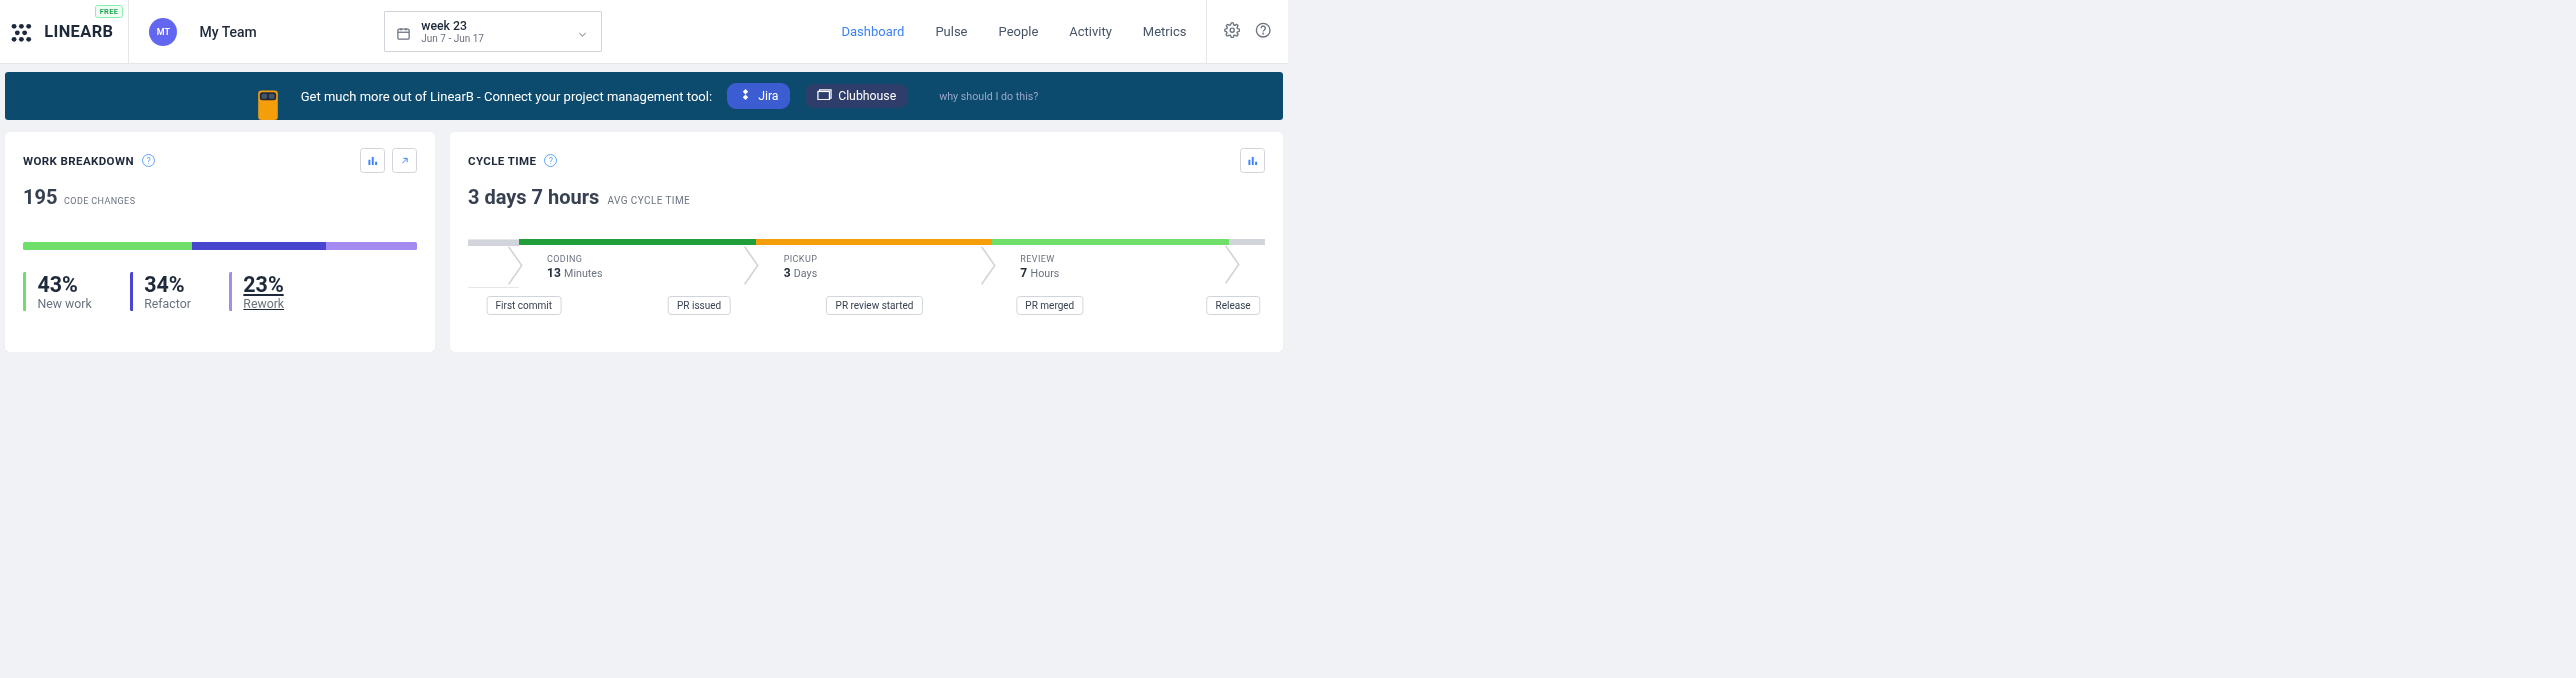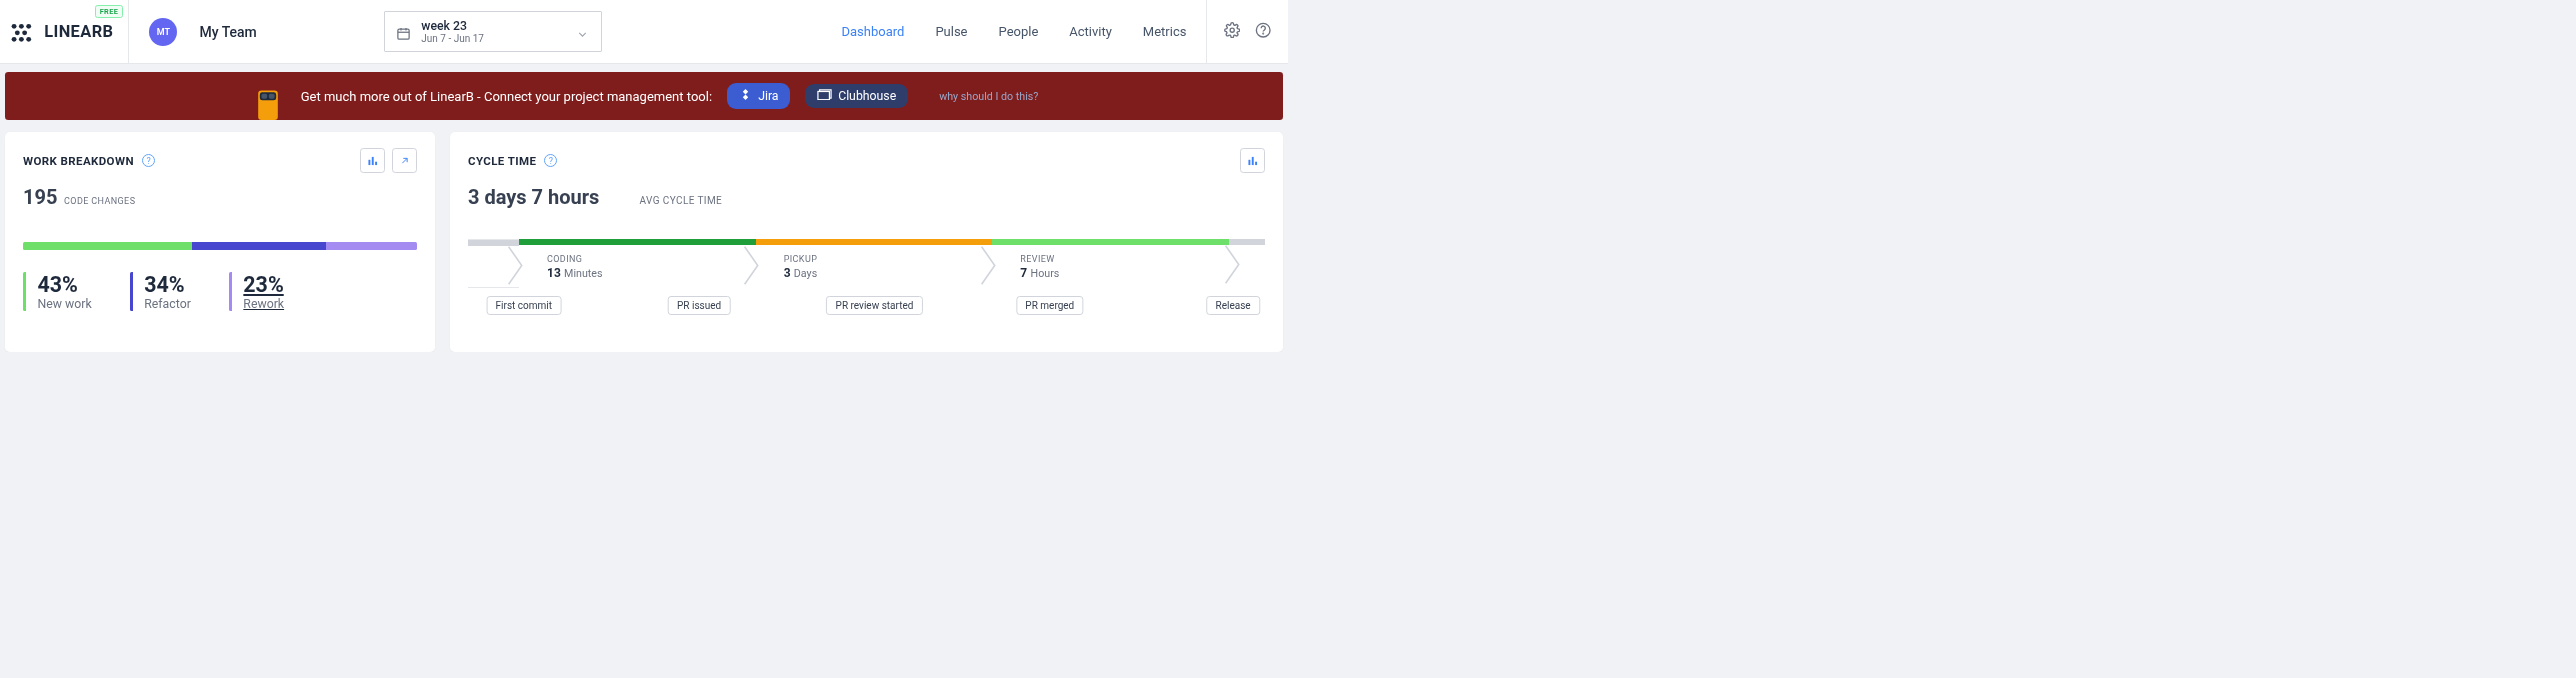--- a/index.html
+++ b/index.html
@@ -116,21 +116,21 @@
   display: flex;
   align-items: center;
   gap: 15px;
   padding: 0 16.4px;
 }
 .header-actions .icon-btn {
   color: #6b7280;
   cursor: pointer;
 }
 .banner {
-  background: #7f1d1d;
+  background: #0c4a6e;
   margin: 8.2px 5px 0 5px;
   border-radius: 3.3px;
   height: 48px;
   display: flex;
   align-items: center;
   justify-content: center;
   gap: 15px;
   color: #fff;
   position: relative;
 }
@@ -268,21 +268,20 @@
 }
 .ct-metric .big {
   font-size: 20px;
   font-weight: 700;
   color: #374151;
 }
 .ct-metric .label {
   font-size: 10px;
   color: #6b7280;
   letter-spacing: 0.4px;
-  margin-left: 32px;
 }
 .ct-pipeline {
   margin-top: 30px;
   position: relative;
   height: 90px;
 }
 .ct-row {
   display: flex;
   align-items: stretch;
   height: 49px;

